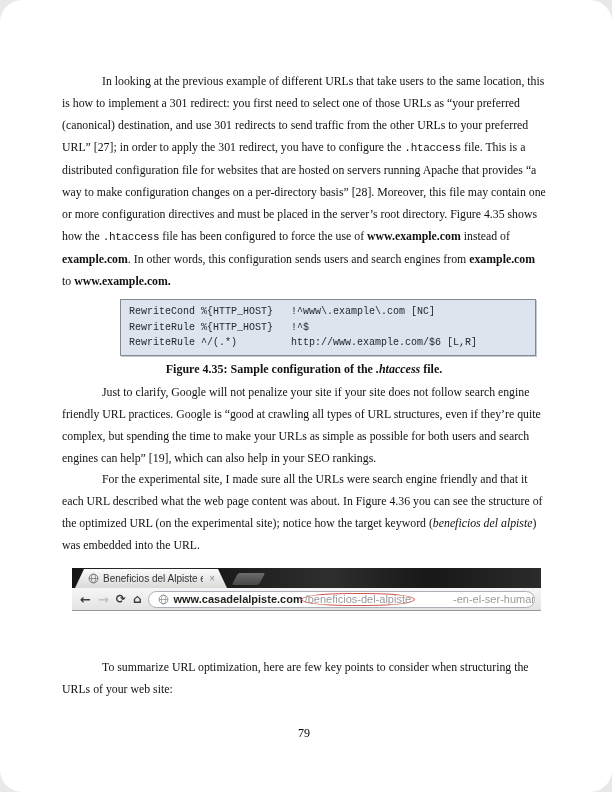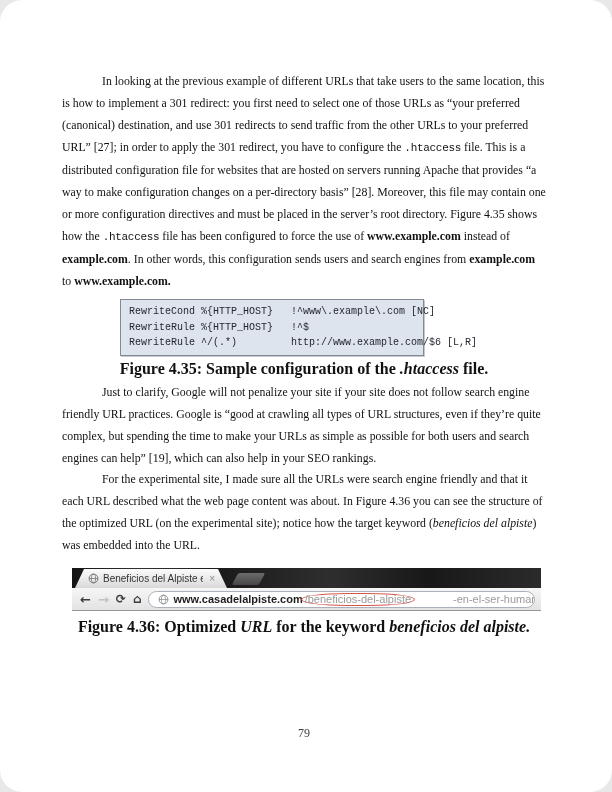--- a/index.html
+++ b/index.html
@@ -9,31 +9,31 @@
     font-family:"Liberation Serif", serif;color:#111;border-radius:22px;
   }
   .body-text{
     position:absolute;left:62px;width:484px;margin:0;
     font-size:11.8px;line-height:22px;text-indent:40px;text-align:left;
   }
   .mono-inline{font-family:"Liberation Mono", monospace;font-size:11px;letter-spacing:-0.3px;}
   .bold{font-weight:700;}
   .ital{font-style:italic;}
   .codebox{
-    position:absolute;left:120px;top:299px;width:304px;box-sizing:border-box;
+    position:absolute;left:120px;top:299px;width:416px;box-sizing:border-box;
     background:#dee4ee;border:1px solid #848a93;padding:4px 8px;
     box-shadow:1px 1px 0 #c4c9d2;
   }
   .codeline{
     font-family:"Liberation Mono", monospace;font-size:10px;line-height:15.5px;
     white-space:pre;color:#23272e;
   }
   .caption{
     position:absolute;left:62px;width:484px;margin:0;text-align:center;
-    font-size:16px;line-height:16px;font-weight:700;
+    font-size:12px;line-height:16px;font-weight:700;
   }
   
   .browser{
     position:absolute;left:72px;top:568px;width:469px;height:44px;
     font-family:"Liberation Sans", sans-serif;
   }
   .tabbar{
     position:relative;height:20px;
     background:linear-gradient(90deg,#141414 0%,#313131 14%,#1b1b1b 32%,#2e2e2e 55%,#181818 76%,#2b2b2b 100%);
   }
@@ -71,21 +71,21 @@
   .urltext{font-size:11px;line-height:11px;}
   .url-domain{color:#1e1e1e;font-weight:700;}
   .url-gray{color:#9a9a9a;margin-left:40px;}
   .circled{
     display:inline-block;color:#9a9a9a;position:relative;
     border:1.5px solid #d4574e;border-radius:50% / 62%;
     padding:0 3px;margin:0 -2px;
   }
   .pagenum{
     position:absolute;left:62px;top:726px;width:484px;text-align:center;
-    font-size:12px;color:#404040;
+    font-size:12px;color:#000000;
   }
   .globe-svg{flex:0 0 auto;display:block;}
 </style>
 </head>
 <body>
 
 <div class="page">
 
   <p class="body-text" style="top:70px;"><span>In looking at the previous example of different URLs that take users to the same location, this is how to implement a 301 redirect: you first need to select one of those URLs as “your preferred (canonical) destination, and use 301 redirects to send traffic from the other URLs to your preferred URL” [27]; in order to apply the 301 redirect, you have to configure the </span><span class="mono-inline">.htaccess</span><span> file. This is a distributed configuration file for websites that are hosted on servers running Apache that provides “a way to make configuration changes on a per-directory basis” [28].  Moreover, this file may contain one or more configuration directives and must be placed in the server’s root directory. Figure 4.35 shows how the </span><span class="mono-inline">.htaccess</span><span> file has been configured to force the use of </span><span class="bold">www.example.com</span><span> instead of </span><span class="bold">example.com</span><span>. In other words, this configuration sends users and search engines from </span><span class="bold">example.com</span><span> to </span><span class="bold">www.example.com.</span></p>
 
@@ -123,18 +123,18 @@
         <svg class="globe-svg" width="11" height="11" viewBox="0 0 16 16">
             <circle cx="8" cy="8" r="6.4" fill="none" stroke="#8a9094" stroke-width="1.4"></circle>
             <ellipse cx="8" cy="8" rx="3" ry="6.4" fill="none" stroke="#8a9094" stroke-width="1.1"></ellipse>
             <path d="M1.6 8h12.8" stroke="#8a9094" stroke-width="1.1"></path>
           </svg>
         <span class="urltext"><span class="url-domain">www.casadelalpiste.com</span><span class="circled">/beneficios-del-alpiste</span><span class="url-gray">-en-el-ser-humano/</span></span>
       </div>
     </div>
   </div>
 
-  <p class="caption" style="top:619px;"><span>Figure 4.36: Optimized </span><span class="ital">URL</span><span> for the keyword </span><span class="ital">beneficios del alpiste.</span></p>
 
+  <p class="body-text" style="top:656px;"><span>To summarize URL optimization, here are few key points to consider when structuring the URLs of your web site:</span></p>
 
   <div class="pagenum">79</div>
 
 </div>
 
 </body></html>

